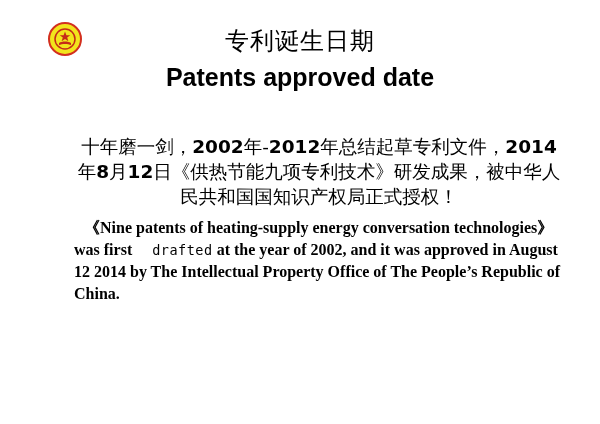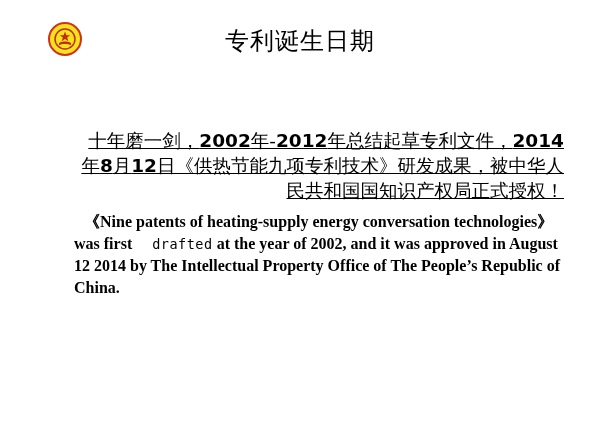--- a/index.html
+++ b/index.html
@@ -69,23 +69,22 @@
     left: 74px;
     top: 118px;
     width: 490px;
   }
 
   .para-cn {
     font-family: "DejaVu Sans", "Liberation Sans", sans-serif;
     font-size: 18.5px;
     line-height: 25px;
     color: #000000;
-    margin: 10px 0 8px 0;
-    text-align: right;
-    text-decoration: underline;
+    margin: 16px 0 8px 0;
+    text-align: center;
   }
   .para-cn .bold-num {
     font-family: "DejaVu Sans", "Liberation Sans", sans-serif;
     font-weight: bold;
   }
 
   .para-en {
     font-family: "Liberation Serif", serif;
     font-weight: bold;
     font-size: 16px;
@@ -110,20 +109,21 @@
 
   <div class="logo">
     <svg width="22" height="22" viewBox="0 0 22 22" aria-hidden="true">
       <circle cx="11" cy="11" r="10" fill="#f2e41c" stroke="#c52a18" stroke-width="1.5"></circle>
       <path d="M11 3.5 L12.4 7.2 L16.3 7.2 L13.2 9.5 L14.4 13.2 L11 10.9 L7.6 13.2 L8.8 9.5 L5.7 7.2 L9.6 7.2 Z" fill="#c52a18"></path>
       <path d="M5 15 C8 13, 14 13, 17 15 L17 17 C14 15.5, 8 15.5, 5 17 Z" fill="#c52a18"></path>
     </svg>
   </div>
 
   <div class="title-cn">专利诞生日期</div>
+  <div class="title-en">Patents approved date</div>
 
   <div class="body-block">
 
     <p class="para-cn"><span>十年磨一剑，</span><span class="bold-num">2002</span><span>年-</span><span class="bold-num">2012</span><span>年总结起草专利文件，</span><span class="bold-num">2014</span><span>年</span><span class="bold-num">8</span><span>月</span><span class="bold-num">12</span><span>日《供热节能九项专利技术》研发成果，被中华人民共和国国知识产权局正式授权！</span></p>
 
     <p class="para-en"><span class="indent"></span><span>《Nine patents of heating-supply energy conversation technologies》  was first </span><span class="mono">drafted</span><span> at the year of 2002, and it was approved in August 12 2014 by The Intellectual Property Office of The People’s Republic of China.</span></p>
 
   </div>
 </div>
 

